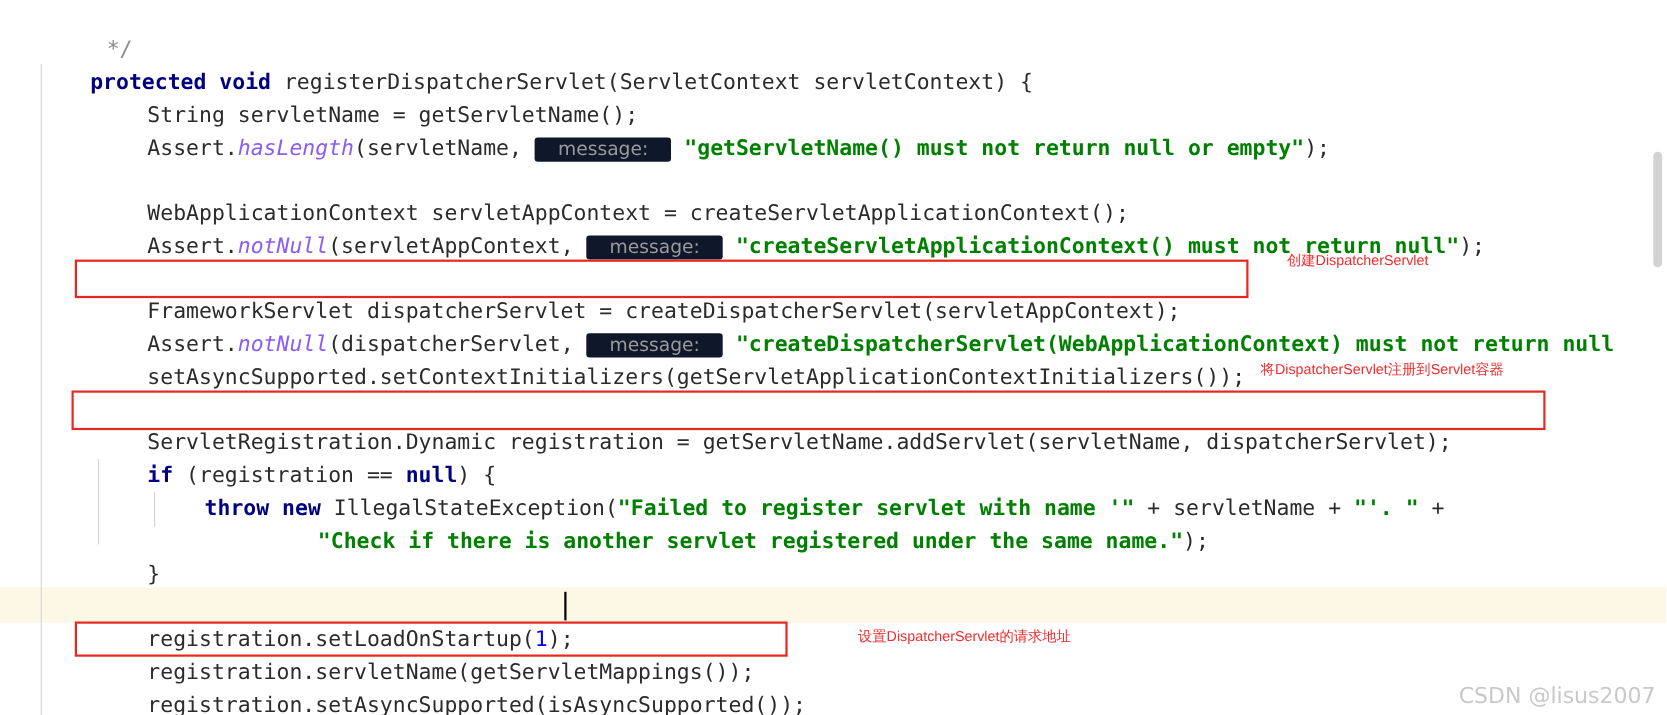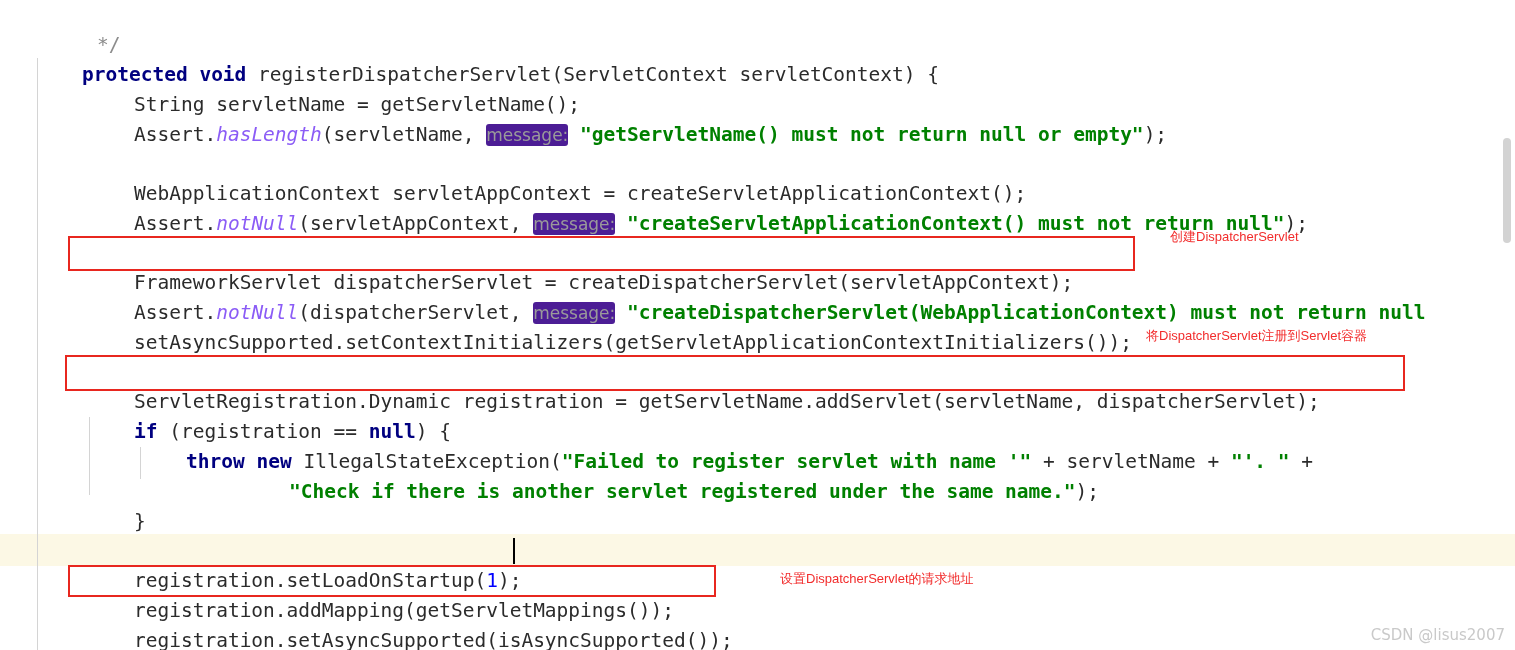--- a/index.html
+++ b/index.html
@@ -55,24 +55,24 @@
   
   .tok-kw      { color: #000080; font-weight: bold; }
   .tok-plain   { color: #2b2b2b; }
   .tok-str     { color: #008000; font-weight: bold; }
   .tok-num     { color: #0000ff; }
   .tok-italic  { color: #8b5cf6; font-style: italic; }
   .tok-comment { color: #8c8c8c; }
 
   
   .param-hint {
-    background: #4c1d95;
+    background: #0f172a;
     color: #9a9a9a;
     border-radius: 3px;
-    padding: 1px 0;
+    padding: 1px 21px;
     font-size: 17px;
     font-family: "DejaVu Sans", "Liberation Sans", sans-serif;
     text-align: center;
   }
 
   
   .red-box {
     position: absolute;
     border: 2px solid #e8271f;
     box-sizing: border-box;
@@ -118,21 +118,21 @@
     border-radius: 4px;
     z-index: 8;
   }
 
   
   .watermark {
     position: absolute;
     right: 10px;
     bottom: 6px;
     color: #c9c9c9;
-    font-size: 15px;
+    font-size: 20px;
     font-family: "DejaVu Sans", "Liberation Sans", sans-serif;
     z-index: 9;
     white-space: nowrap;
   }
 </style>
 </head>
 <body>
 
 <div id="editor">
 
@@ -196,21 +196,21 @@
 
   <div class="code-line" style="left:87px; top:477px;">
     <span class="tok-plain">}</span>
   </div>
 
   <div class="code-line" style="left:87px; top:536px;">
     <span class="tok-plain">registration.setLoadOnStartup(</span><span class="tok-num">1</span><span class="tok-plain">);</span>
   </div>
 
   <div class="code-line" style="left:87px; top:566px;">
-    <span class="tok-plain">registration.addMapping(getServletMappings());</span>
+    <span class="tok-plain">registration.servletName(getServletMappings());</span>
   </div>
 
   <div class="code-line" style="left:87px; top:596px;">
     <span class="tok-plain">registration.setAsyncSupported(isAsyncSupported());</span>
   </div>
 
   <div class="caret" style="left:513px; top:538px; height:26px;"></div>
 
   <div class="red-box" style="left:68px; top:236px; width:1067px; height:35px;"></div>
   <div class="red-box" style="left:65px; top:355px; width:1340px; height:36px;"></div>

